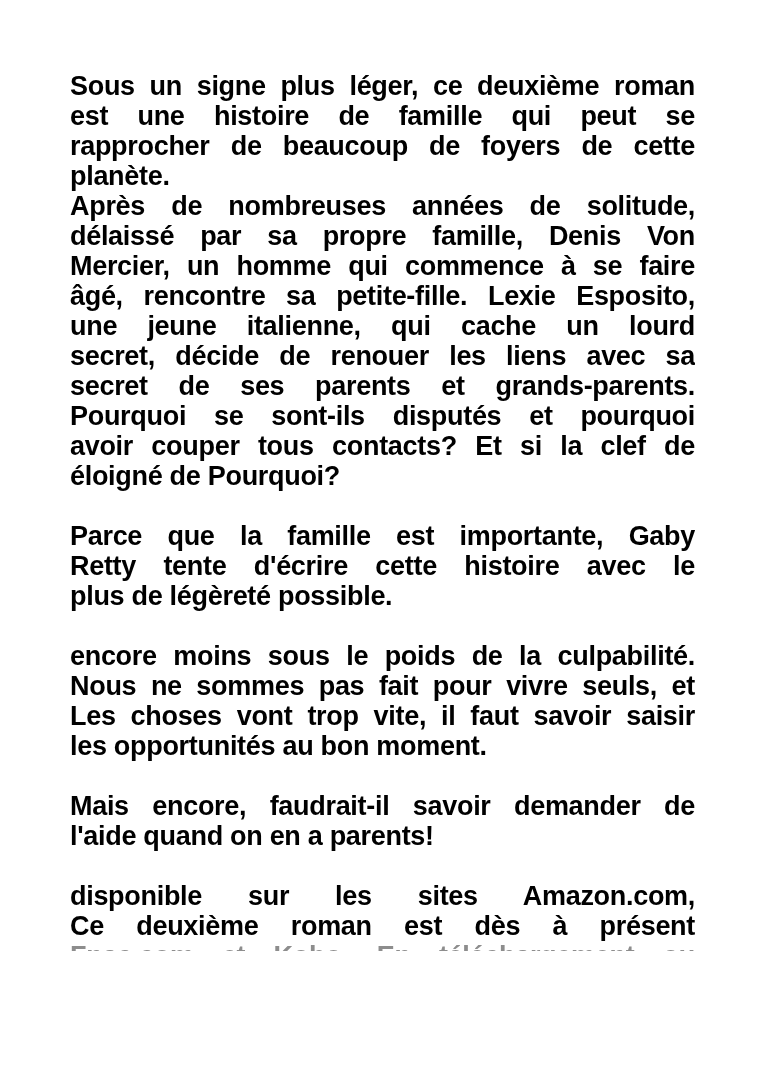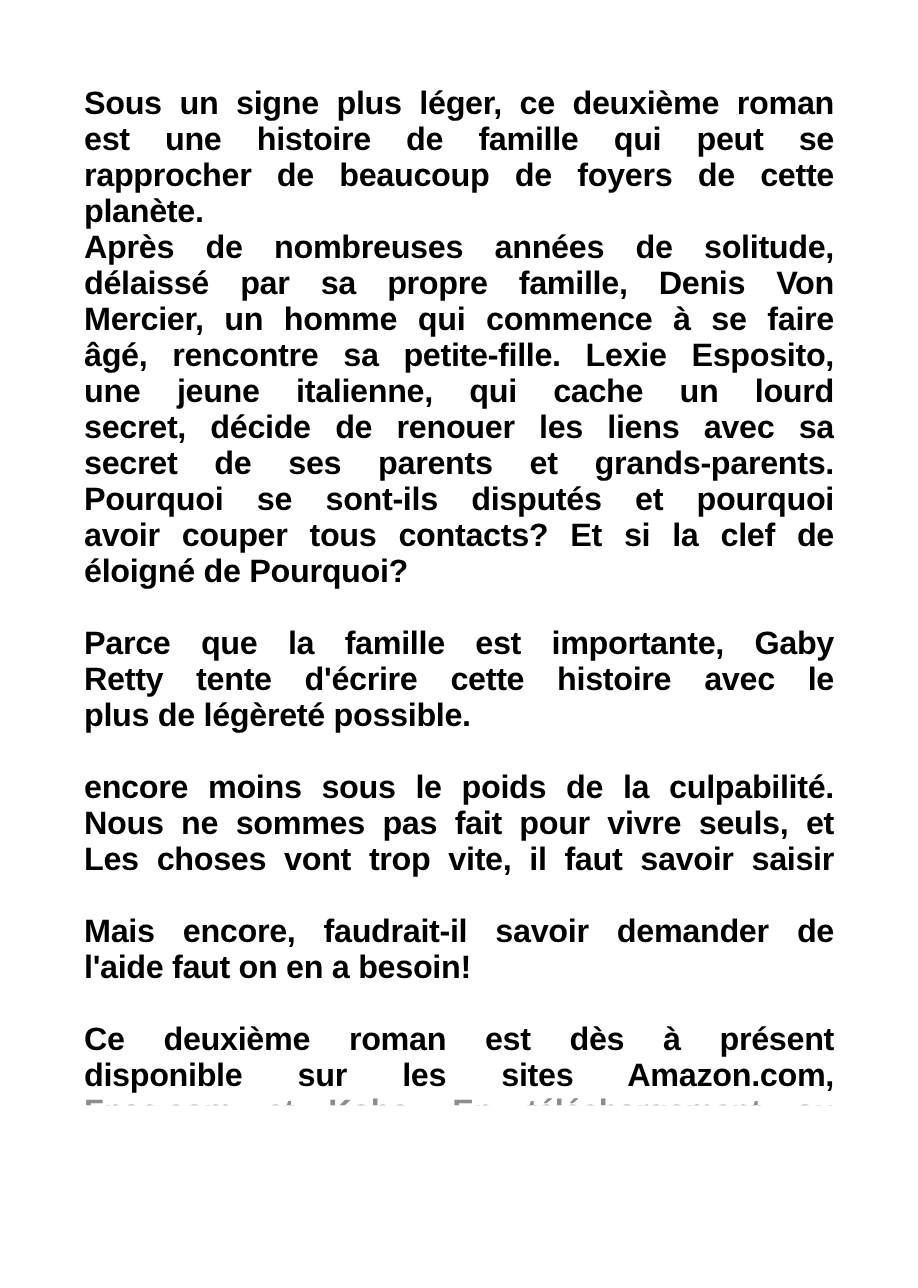--- a/index.html
+++ b/index.html
@@ -70,24 +70,25 @@
       </div>
       <div class="para gap-after">
         <div class="line">Parce que la famille est importante, Gaby</div>
         <div class="line">Retty tente d'écrire cette histoire avec le</div>
         <div class="line last">plus de légèreté possible.</div>
       </div>
       <div class="para gap-after">
         <div class="line">encore moins sous le poids de la culpabilité.</div>
         <div class="line">Nous ne sommes pas fait pour vivre seuls, et</div>
         <div class="line">Les choses vont trop vite, il faut savoir saisir</div>
+        <div class="line last">les opportunités au bon moment.</div>
       </div>
       <div class="para gap-after">
         <div class="line">Mais encore, faudrait-il savoir demander de</div>
-        <div class="line last">l'aide faut on en a besoin!</div>
+        <div class="line last">l'aide quand on en a parents!</div>
       </div>
       <div class="para">
+        <div class="line">disponible sur les sites Amazon.com,</div>
         <div class="line">Ce deuxième roman est dès à présent</div>
-        <div class="line">disponible sur les sites Amazon.com,</div>
         <div class="line clipped">Fnac.com et Kobo. En téléchargement ou</div>
       </div>
     </main>
 </div>
 
 </body></html>

